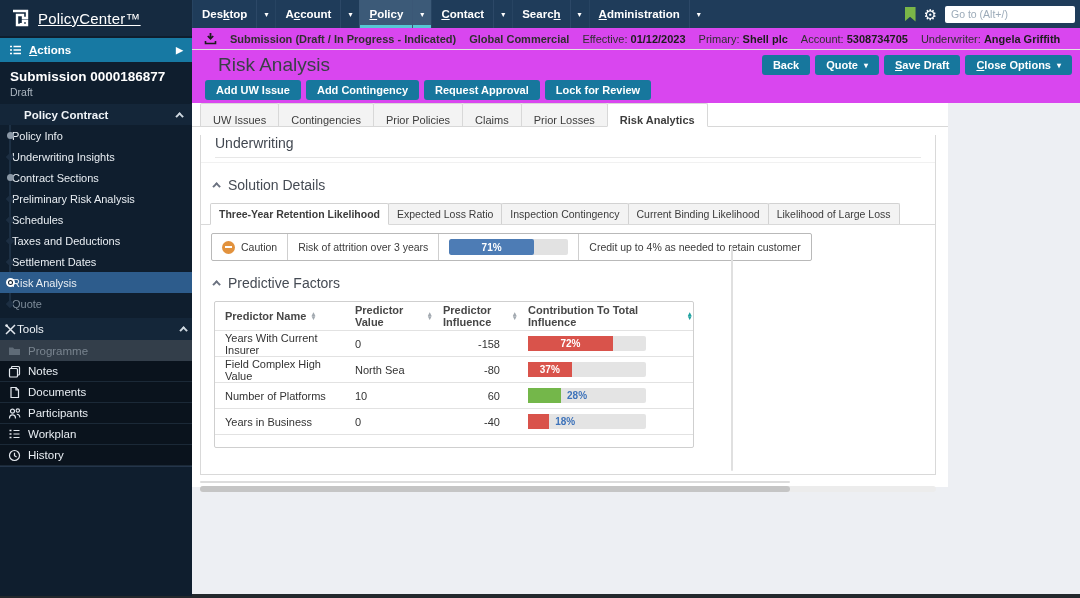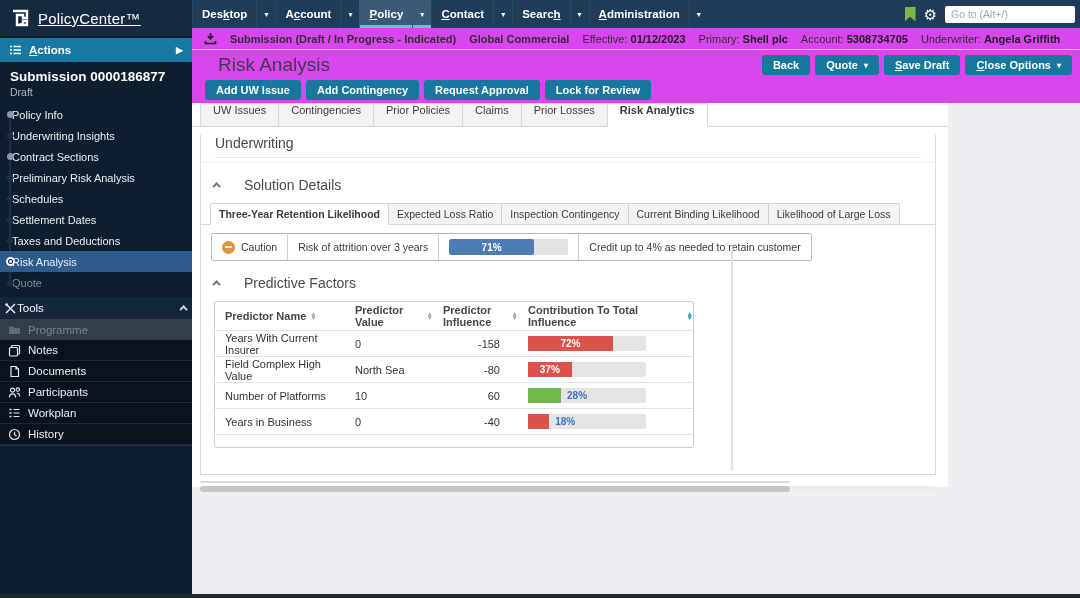--- a/index.html
+++ b/index.html
@@ -57,29 +57,29 @@
   .ib-link { color:#3e78bd; cursor:pointer; }
   .titlerow { height:30px; display:flex; align-items:center; padding:0 8px 0 26px; }
   .page-title { font-size:19px; font-weight:400; color:#3a4047; }
   .title-actions { margin-left:auto; display:flex; gap:5px; }
   .btn { background:#17779d; color:#fff; font-size:11px; font-weight:bold; border:none; border-radius:3px; height:20px; padding:0 11px; display:flex; align-items:center; gap:6px; cursor:pointer; font-family:"Liberation Sans", sans-serif; }
   .btn .car { font-size:8px; }
   .toolbarrow { height:23px; display:flex; gap:5px; padding-left:13px; align-items:flex-start; }
 
   
   #tabsband { position:absolute; left:192px; top:103px; width:756px; height:24px; background:#fff; border-bottom:1px solid #d8d8d8; display:flex; align-items:flex-end; padding-left:8px; z-index:3; }
-  .tab { height:23px; display:flex; align-items:flex-start; padding:0 12px; font-size:11px; color:#3c3c3c; background:#f3f3f3; border:1px solid #d8d8d8; border-bottom:none; margin-right:-1px; cursor:pointer; border-radius:2px 2px 0 0; }
+  .tab { height:23px; display:flex; align-items:flex-end; padding:0 12px; font-size:11px; color:#3c3c3c; background:#f3f3f3; border:1px solid #d8d8d8; border-bottom:none; margin-right:-1px; cursor:pointer; border-radius:2px 2px 0 0; }
   .tab.active { background:#fff; font-weight:bold; height:24px; margin-bottom:-1px; border-bottom:1px solid #fff; }
 
   
   #contentband { position:absolute; left:192px; top:127px; width:756px; height:360px; background:#fff; z-index:2; }
   #panel { position:relative; margin-left:8px; width:736px; height:340px; background:#fff; border:1px solid #d9d9d9; border-top:none; }
   .uw-head { margin:8px 14px 0 14px; font-size:14px; color:#414750; padding-bottom:6px; border-bottom:1px solid #e7e7e7; }
   .hr2 { height:1px; background:#f1f1f1; margin:4px 0 0 0; }
-  .sec-title { display:flex; align-items:center; gap:23px; margin:14px 0 0 14px; font-size:14px; color:#454b54; cursor:pointer; }
+  .sec-title { display:flex; align-items:center; gap:7px; margin:14px 0 0 14px; font-size:14px; color:#454b54; cursor:pointer; }
   .sec-title .chev { border-color:#6b7280; }
   .soltabs { display:flex; align-items:flex-end; margin-top:10px; padding-left:9px; border-bottom:1px solid #d9d9d9; }
   .soltab { height:21px; display:flex; align-items:center; padding:0 8px; font-size:10.5px; color:#3c3c3c; background:#f3f3f3; border:1px solid #d2d2d2; border-bottom:none; margin-right:-1px; cursor:pointer; border-radius:2px 2px 0 0; white-space:nowrap; }
   .soltab.active { background:#fff; font-weight:bold; height:22px; margin-bottom:-1px; border-bottom:1px solid #fff; }
   .assess { display:inline-flex; margin:8px 0 0 10px; height:28px; border:1px solid #b9b9b9; border-radius:2px; align-items:stretch; background:#fff; }
   .as-cell { display:flex; align-items:center; padding:0 10px; font-size:10.5px; color:#3b3b3b; border-right:1px solid #cfcfcf; white-space:nowrap; }
   .as-cell:last-child { border-right:none; }
   .caution-ic { width:13px; height:13px; border-radius:50%; background:#e2923d; position:relative; margin-right:6px; flex:none; }
   .caution-ic:after { content:""; position:absolute; left:3px; right:3px; top:5.5px; height:2px; background:#fff; }
   .ptrack { position:relative; width:119px; height:16px; background:#e2e2e2; border-radius:2px; overflow:hidden; }
@@ -125,20 +125,24 @@
         <path d="M1 2.5 h2 M1 6 h2 M1 9.5 h2 M4.5 2.5 h7.5 M4.5 6 h7.5 M4.5 9.5 h7.5" stroke="#fff" stroke-width="1.4" fill="none"></path>
       </svg>
     <span id="actions-label"><span class="u">A</span>ctions</span>
     <span class="arrow">▶</span>
   </div>
   <div class="sub-block">
     <div class="sub-title">Submission 0000186877</div>
     <div class="sub-sub">Draft</div>
   </div>
   <div class="navsec">
+    <div class="sec-head">
+      <span>Policy Contract</span>
+      <span class="chev up"></span>
+    </div>
     <div id="pc-items">
         <div class="nav-item">
           <span class="bullet">
             <span class="b-dot"></span>
           </span>
           <span>Policy Info</span>
         </div>
         <div class="nav-item">
           <span class="bullet">
             <span class="b-diamond"></span>
@@ -160,27 +164,27 @@
         <div class="nav-item">
           <span class="bullet">
             <span class="b-diamond"></span>
           </span>
           <span>Schedules</span>
         </div>
         <div class="nav-item">
           <span class="bullet">
             <span class="b-diamond"></span>
           </span>
+          <span>Taxes and Deductions</span>
+        </div>
+        <div class="nav-item">
+          <span class="bullet">
+            <span class="b-diamond"></span>
+          </span>
           <span>Settlement Dates</span>
-        </div>
-        <div class="nav-item">
-          <span class="bullet">
-            <span class="b-diamond"></span>
-          </span>
-          <span>Taxes and Deductions</span>
         </div>
         <div class="nav-item selected">
           <span class="bullet">
             <span class="b-ring"></span>
           </span>
           <span>Risk Analysis</span>
         </div>
         <div class="nav-item disabled">
           <span class="bullet">
             <span class="b-diamond"></span>

